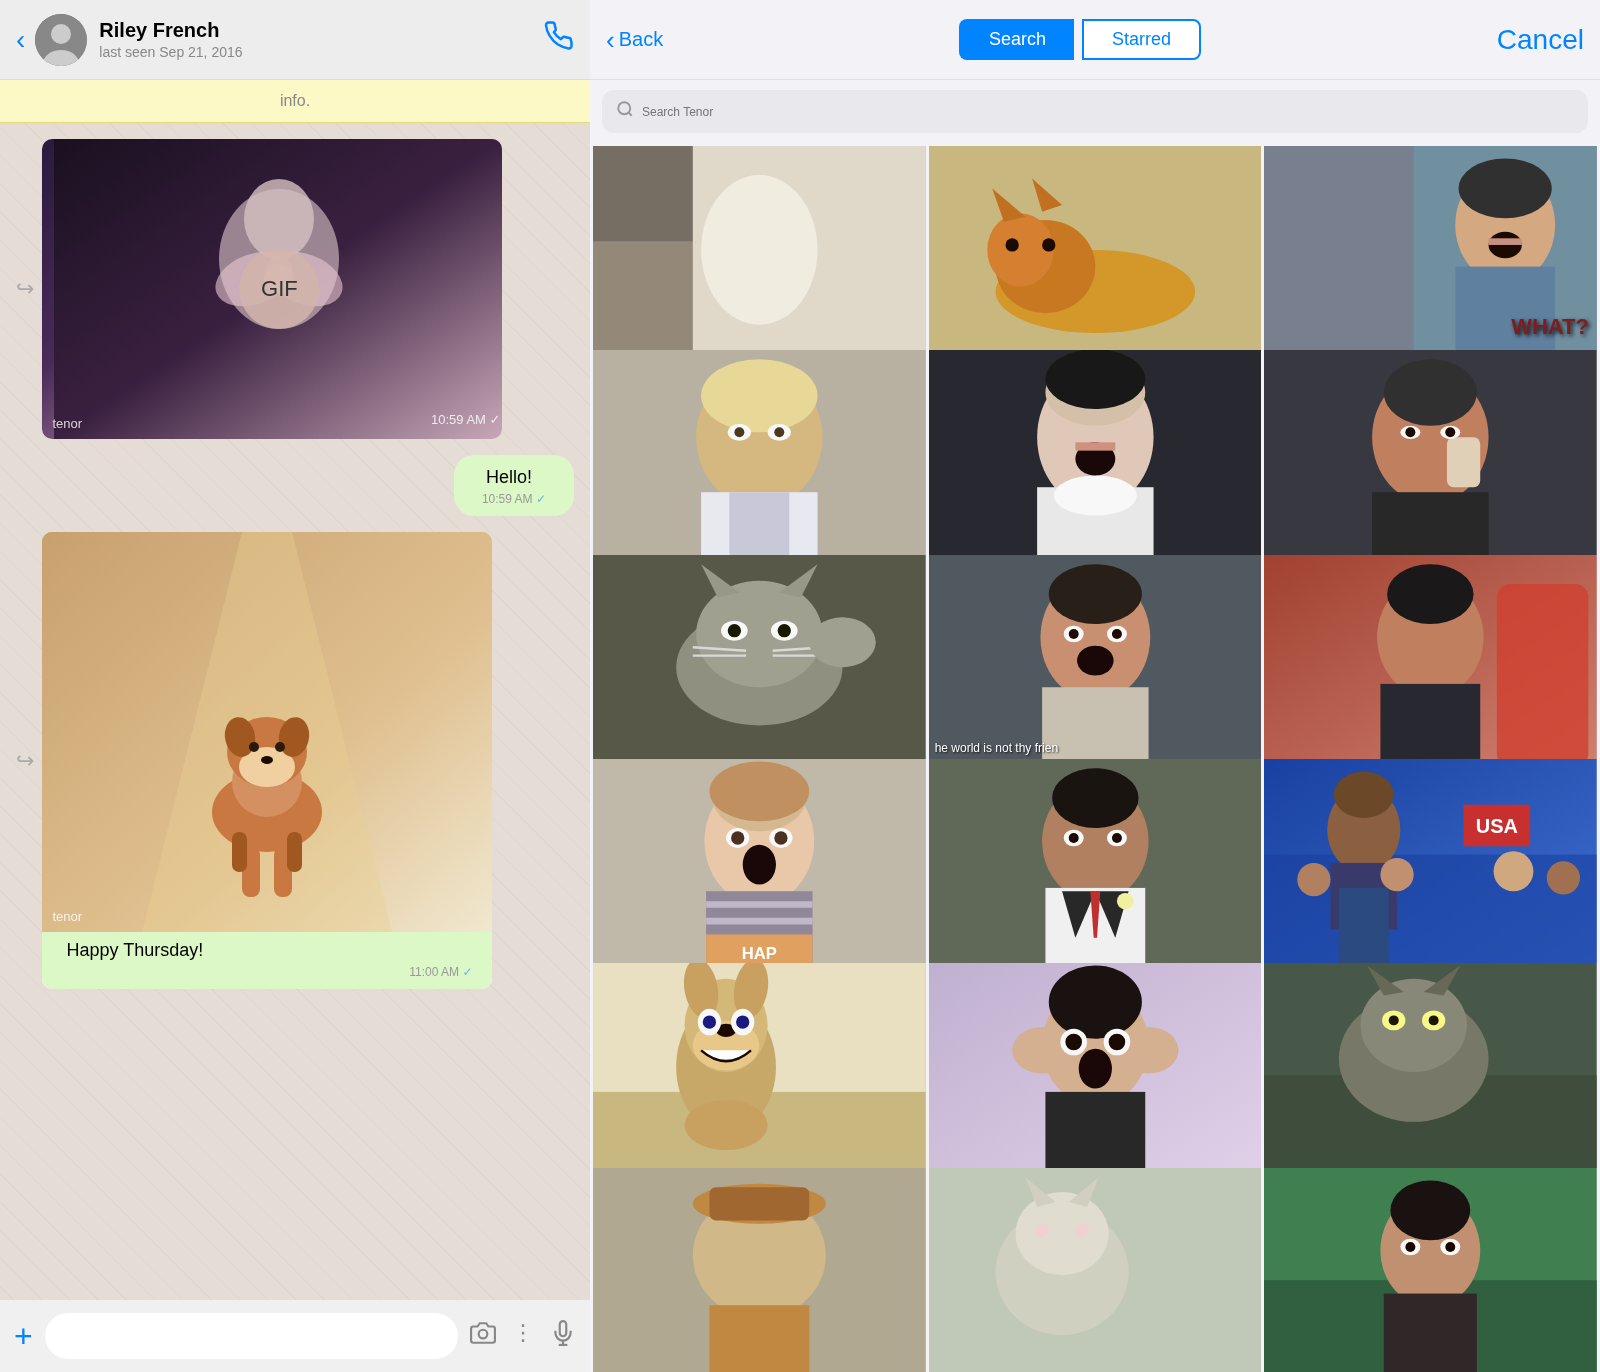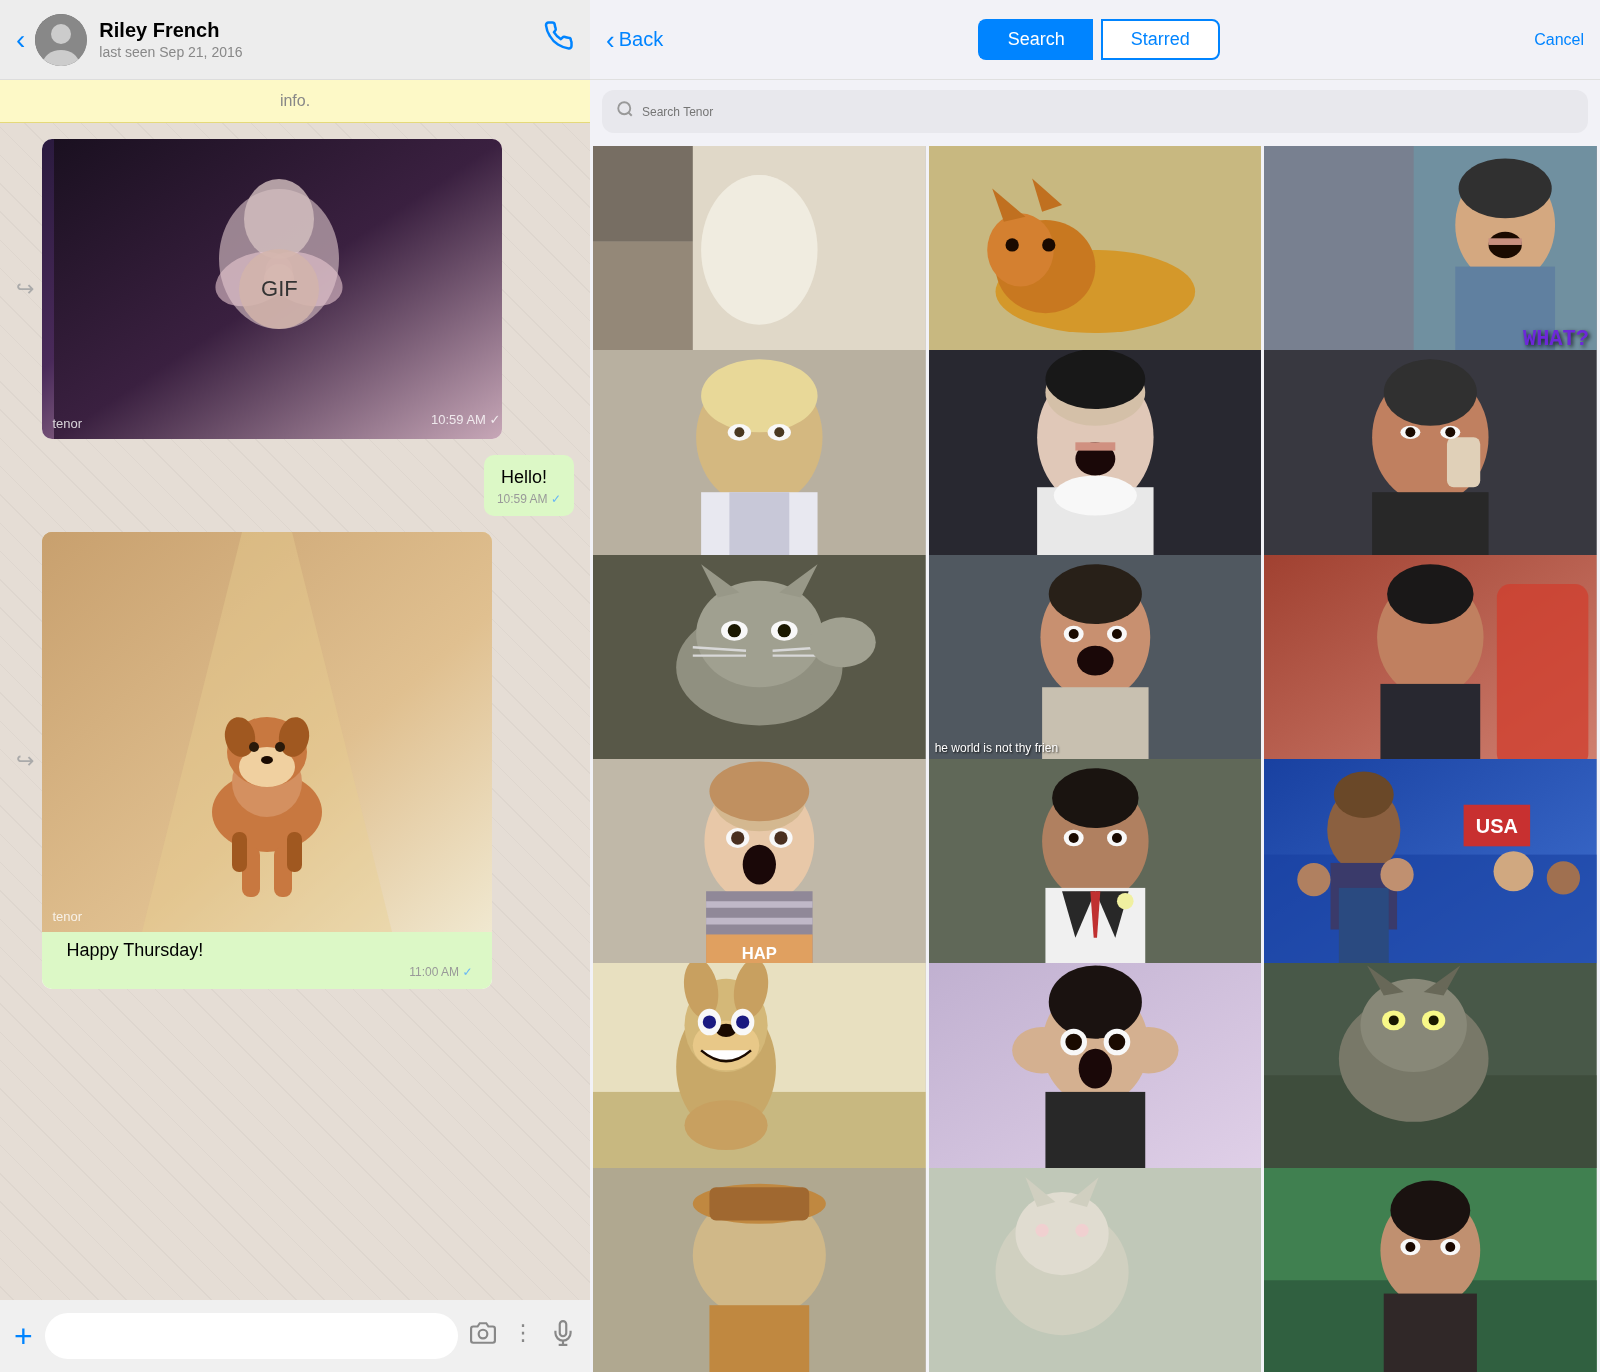--- a/index.html
+++ b/index.html
@@ -234,22 +234,22 @@
       justify-content: flex-end;
       align-items: center;
       gap: 4px;
       padding: 2px 8px 6px;
       font-size: 13px;
       color: #999;
     }
 
     .hello-bubble {
       background: #dcf8c6;
-      border-radius: 10px;
-      padding: 10px 5px 4px;
+      border-radius: 20px;
+      padding: 10px 20px 4px;
       font-size: 20px;
       color: #000;
     }
 
     .chat-footer {
       position: relative;
       z-index: 10;
       background: #f0f0f0;
       display: flex;
       align-items: center;
@@ -351,21 +351,21 @@
       border-right: none;
     }
 
     .tab-btn.right {
       border-radius: 0 8px 8px 0;
       border-left: 2px solid #0084ff;
     }
 
     .cancel-btn {
       color: #0084ff;
-      font-size: 16px;
+      font-size: 28px;
       cursor: pointer;
       background: none;
       border: none;
     }
 
     .search-bar-container {
       padding: 10px 12px;
       background: #f2f2f7;
     }
 
@@ -404,27 +404,26 @@
     .gif-cell {
       aspect-ratio: 16/10;
       background: #ccc;
       overflow: hidden;
       position: relative;
       cursor: pointer;
     }
 
     .what-text {
       position: absolute;
-      bottom: 2px;
+      bottom: 14px;
       right: 8px;
-      color: #6d28d9;
+      color: #7f1d1d;
       font-size: 22px;
       font-weight: 900;
       text-shadow: 2px 2px 4px rgba(0,0,0,0.8);
-      font-family: Liberation Mono, monospace;
     }
 
     .world-text {
       position: absolute;
       bottom: 8px;
       left: 6px;
       color: white;
       font-size: 12px;
       text-shadow: 1px 1px 2px rgba(0,0,0,0.8);
     }

